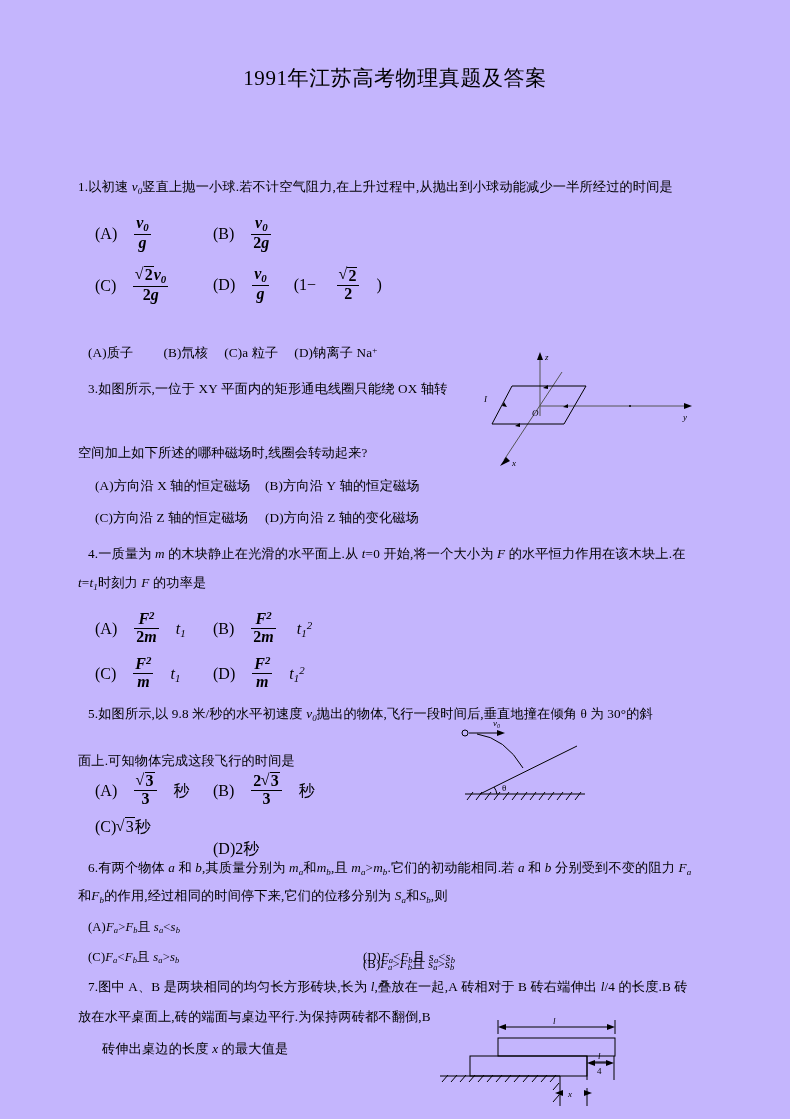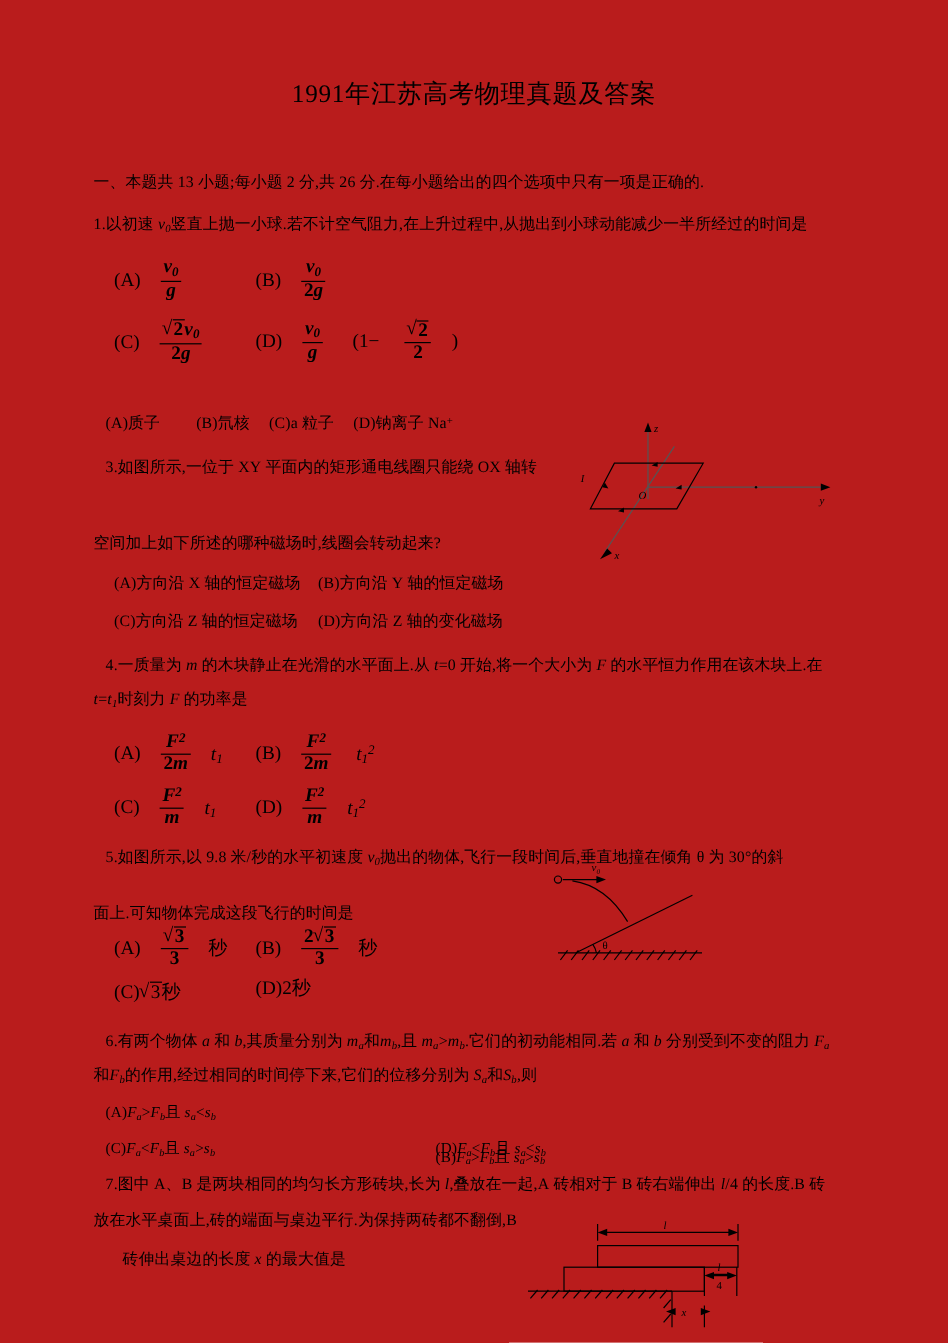--- a/index.html
+++ b/index.html
@@ -8,21 +8,21 @@
     background: #ffffff;
   }
   body {
     font-family: "Liberation Serif", "DejaVu Serif", serif;
     color: #000000;
   }
   #page {
     position: relative;
     width: 790px;
     height: 1119px;
-    background: #b91c1c;
+    background: #c4b5fd;
     overflow: hidden;
   }
 
   
   .doc-title {
     position: absolute;
     top: 64px;
     left: 0;
     width: 790px;
     text-align: center;
@@ -91,21 +91,20 @@
   }
   .lbl-i { font-style: italic; }
 </style>
 </head>
 <body>
 
 <div id="page">
 
   <div class="doc-title">1991年江苏高考物理真题及答案</div>
 
-  <div class="line" style="top:143px; left:78px;">一、本题共 13 小题;每小题 2 分,共 26 分.在每小题给出的四个选项中只有一项是正确的.</div>
 
   <div class="line" style="top:178px; left:78px;">
     <span class="v">1.</span>以初速 <span class="v it">v<sub>0</sub></span>竖直上抛一小球.若不计空气阻力,在上升过程中,从抛出到小球动能减少一半所经过的时间是
   </div>
 
   <div class="opt" style="top:215px; left:95px;">
     <span class="v">(A)</span><span class="frac"><span class="num v it">v<sub>0</sub></span><span class="den v it">g</span></span>
   </div>
   <div class="opt" style="top:215px; left:213px;">
     <span class="v">(B)</span><span class="frac"><span class="num v it">v<sub>0</sub></span><span class="den v">2<span class="it">g</span></span></span>
@@ -201,21 +200,21 @@
 
   <div class="opt" style="top:772px; left:95px;">
     <span class="v">(A)</span><span class="frac"><span class="num v"><span class="rad"><span class="radicand">3</span></span></span><span class="den v">3</span></span>秒
   </div>
   <div class="opt" style="top:772px; left:213px;">
     <span class="v">(B)</span><span class="frac"><span class="num v">2<span class="rad"><span class="radicand">3</span></span></span><span class="den v">3</span></span>秒
   </div>
   <div class="opt" style="top:817px; left:95px;">
     <span class="v">(C)</span><span class="v"><span class="rad"><span class="radicand">3</span></span></span>秒
   </div>
-  <div class="opt" style="top:813px; left:213px;text-align:right;">
+  <div class="opt" style="top:839px; left:213px;text-align:right;">
     <span class="v">(D)2</span>秒
   </div>
 
   <div class="fig" style="top:726px; left:455px;">
     <svg width="290" height="105" viewBox="0 0 290 105">
 
       <line class="stroke" x1="10" y1="68" x2="130" y2="68"></line>
 
       <g class="stroke">
         <line x1="12" y1="74" x2="18" y2="66"></line>

